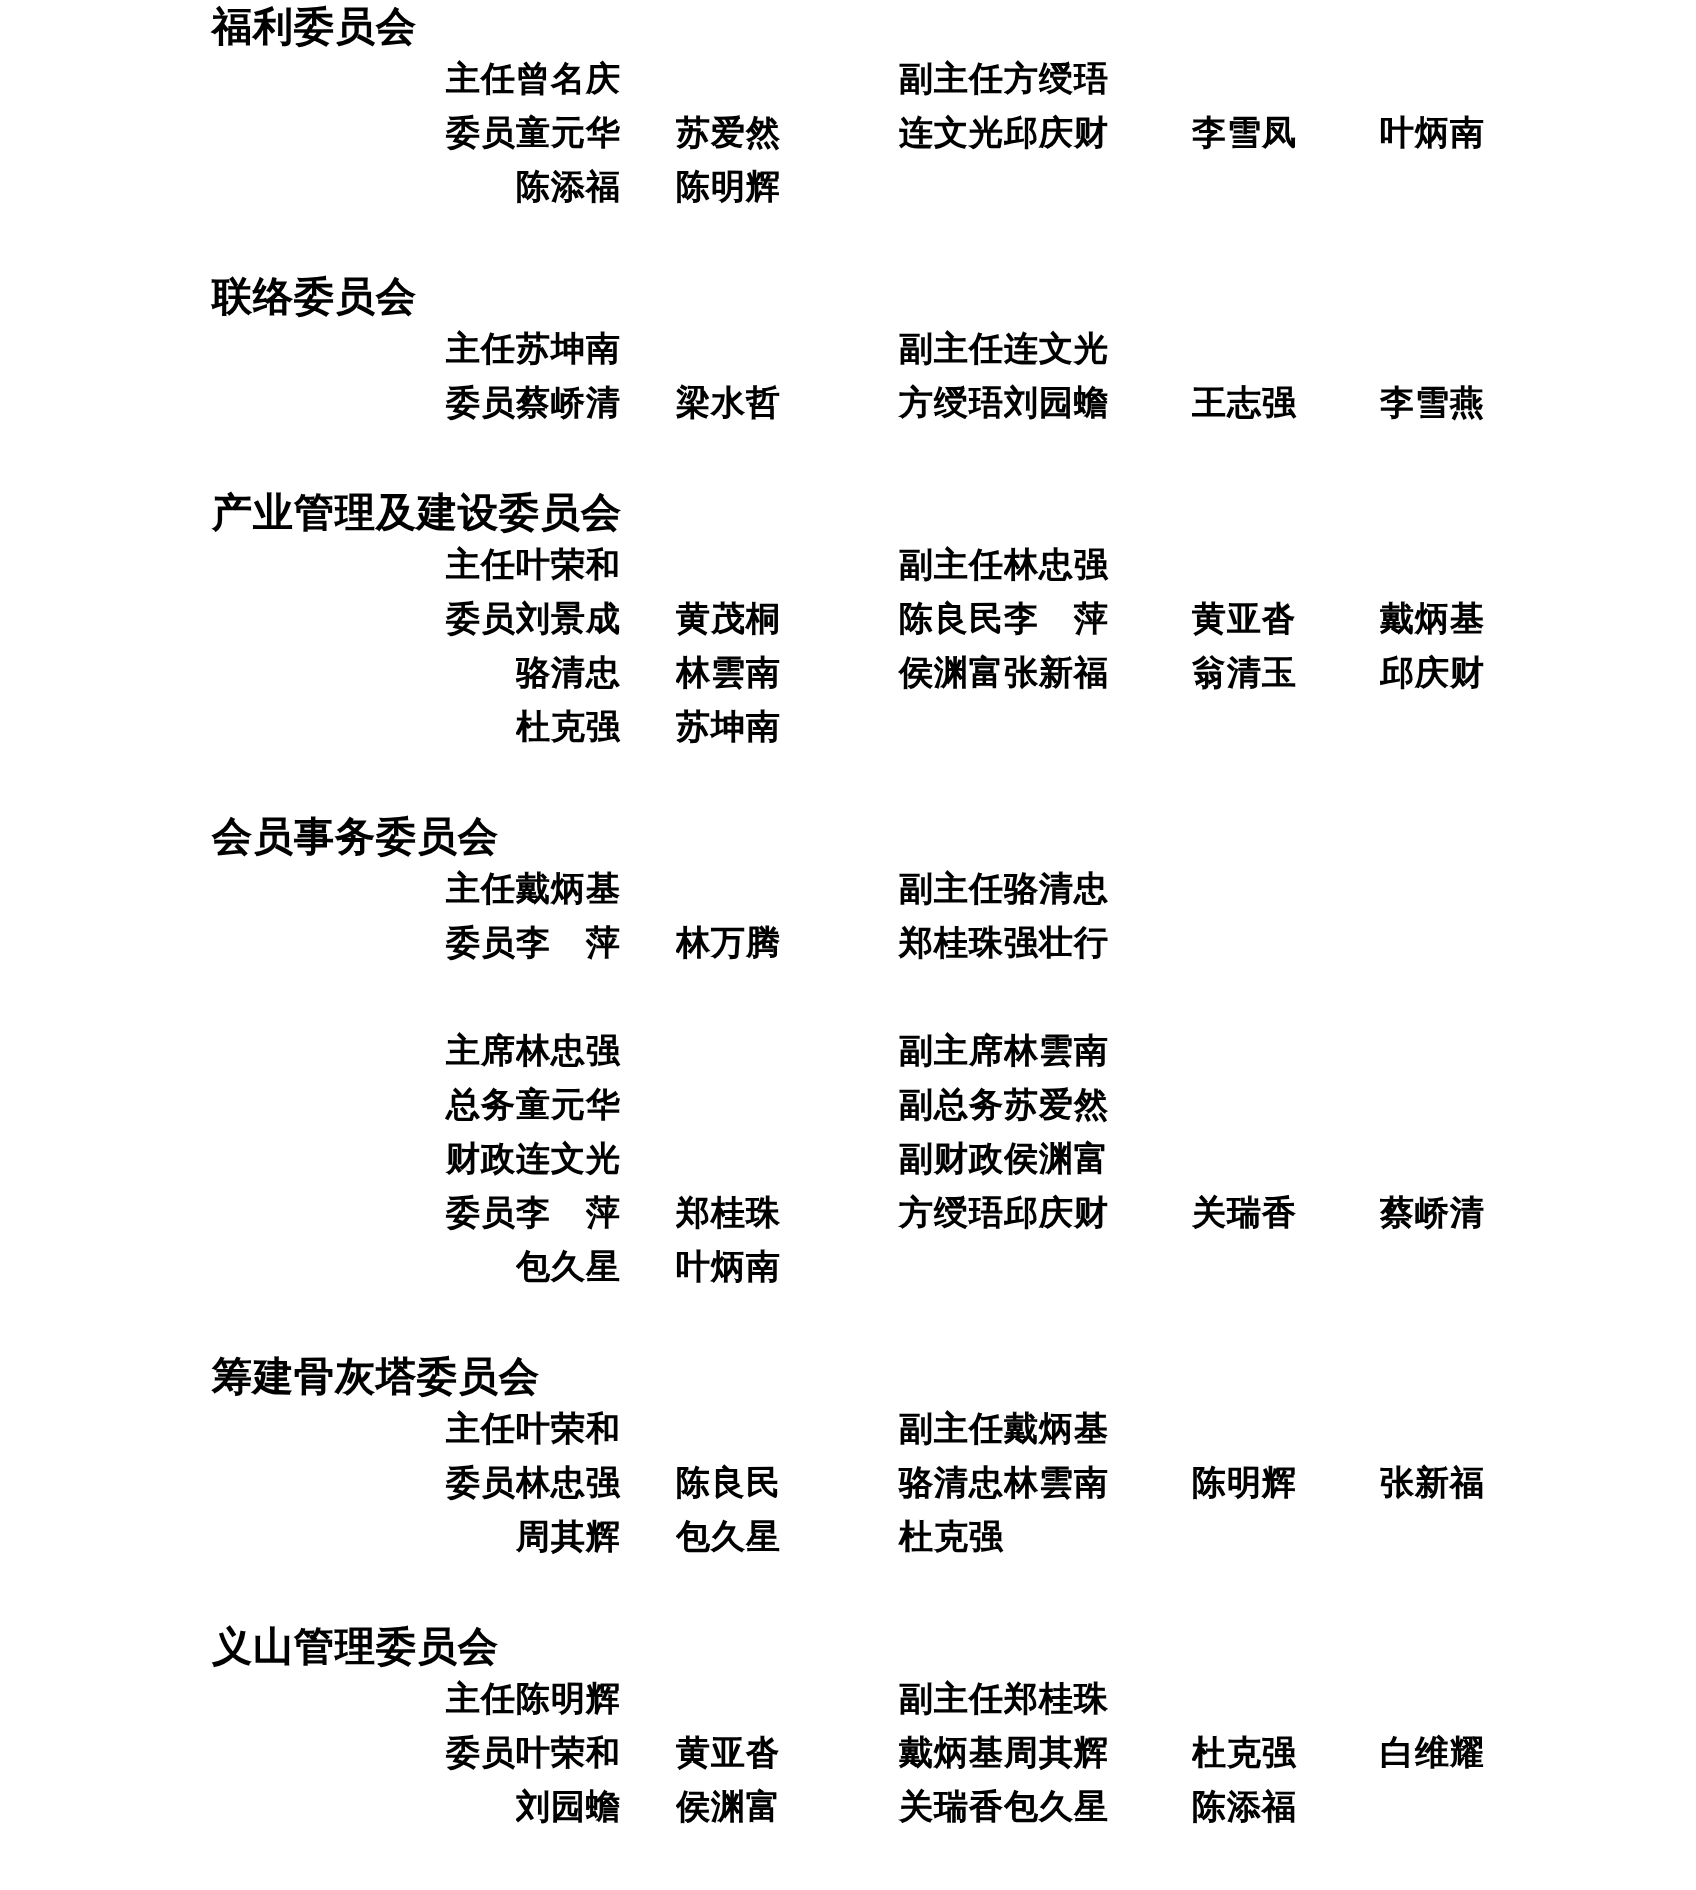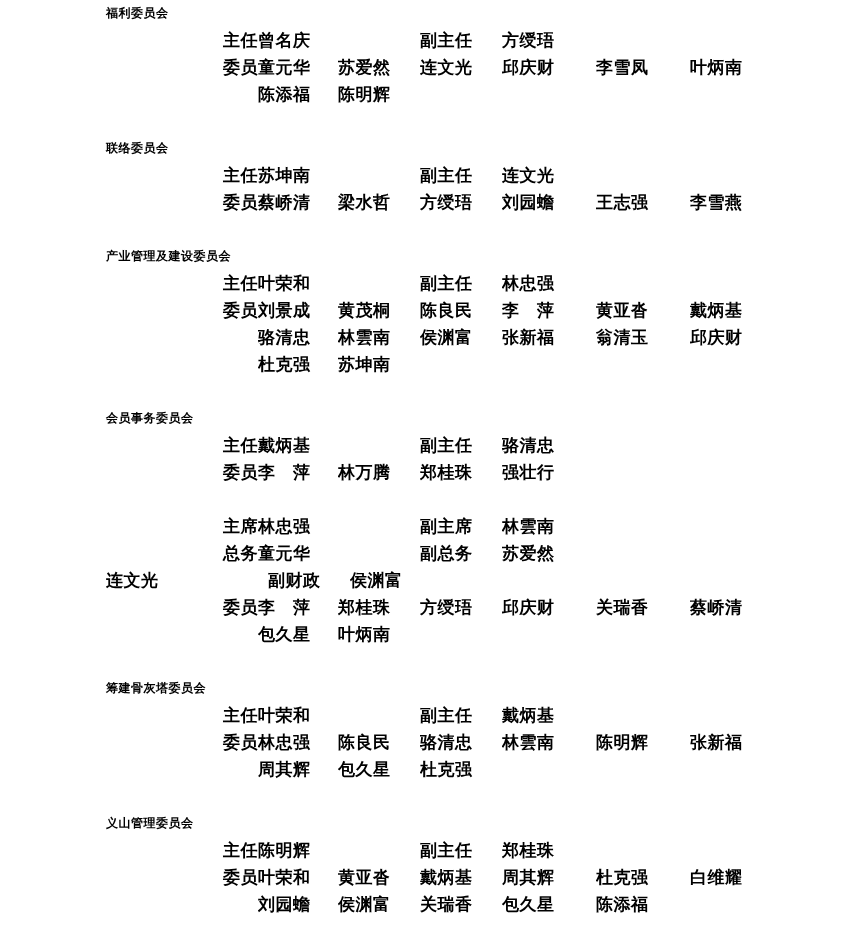--- a/index.html
+++ b/index.html
@@ -19,21 +19,21 @@
     width: 848px;
     height: 945px;
     padding: 0;
     box-sizing: border-box;
   }
   .committee {
     margin: 0 0 0 0;
     padding: 0 0 0 106px;
   }
   .committee-title {
-    font-size: 12px;
+    font-size: 20px;
     font-weight: bold;
     line-height: 27px;
     letter-spacing: 0.5px;
     white-space: nowrap;
   }
   .row {
     display: flex;
     align-items: baseline;
     line-height: 27px;
     white-space: nowrap;
@@ -42,21 +42,21 @@
     font-size: 17px;
     font-weight: bold;
     letter-spacing: 0.5px;
     box-sizing: border-box;
     overflow: hidden;
   }
   
   .c0 { width: 152px; text-align: right; }   
   .c1 { width: 80px; }    
   .c2 { width: 82px; }    
-  .c3 { width: 82px; }    
+  .c3 { width: 82px; text-align: right; }    
   .c4 { width: 94px; }
   .c5 { width: 94px; }
   .c6 { width: 94px; }
   .spacer {
     height: 27px;
   }
 </style>
 </head>
 <body>
 
@@ -190,20 +190,21 @@
         <div class="row">
           <div class="cell c0">总务</div>
           <div class="cell c1">童元华</div>
           <div class="cell c2"></div>
           <div class="cell c3">副总务</div>
           <div class="cell c4">苏爱然</div>
           <div class="cell c5"></div>
           <div class="cell c6"></div>
         </div>
         <div class="row">
+          <div class="cell c0">财政</div>
           <div class="cell c1">连文光</div>
           <div class="cell c2"></div>
           <div class="cell c3">副财政</div>
           <div class="cell c4">侯渊富</div>
           <div class="cell c5"></div>
           <div class="cell c6"></div>
         </div>
         <div class="row">
           <div class="cell c0">委员</div>
           <div class="cell c1">李　萍</div>

